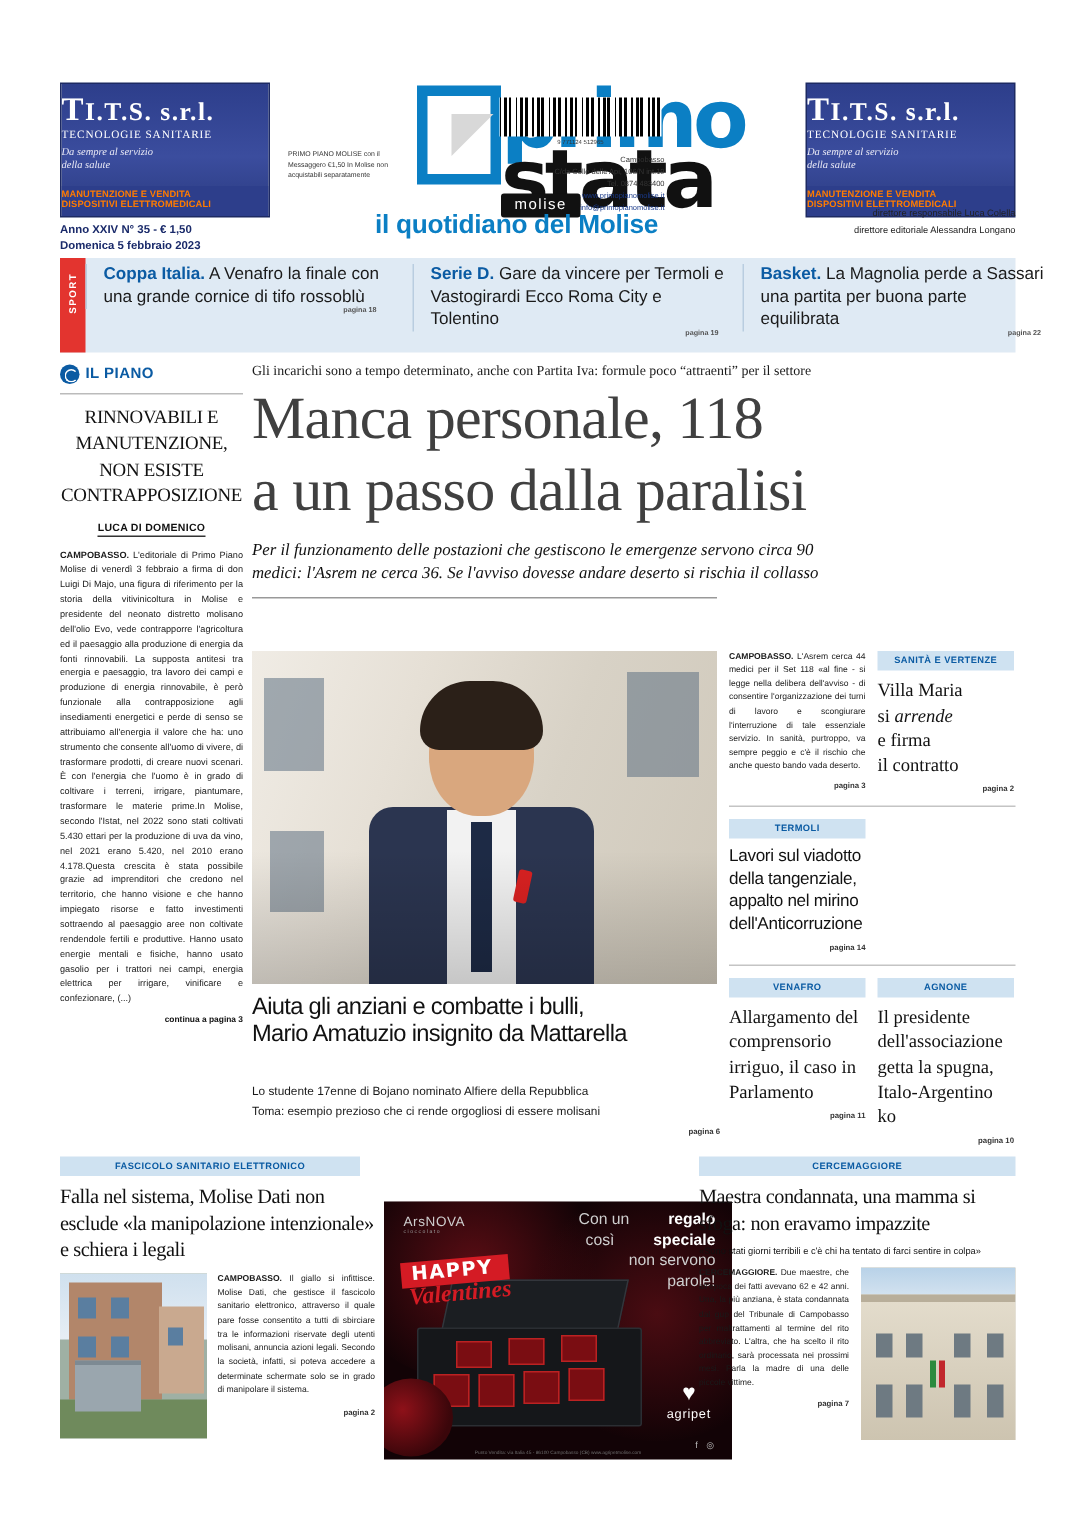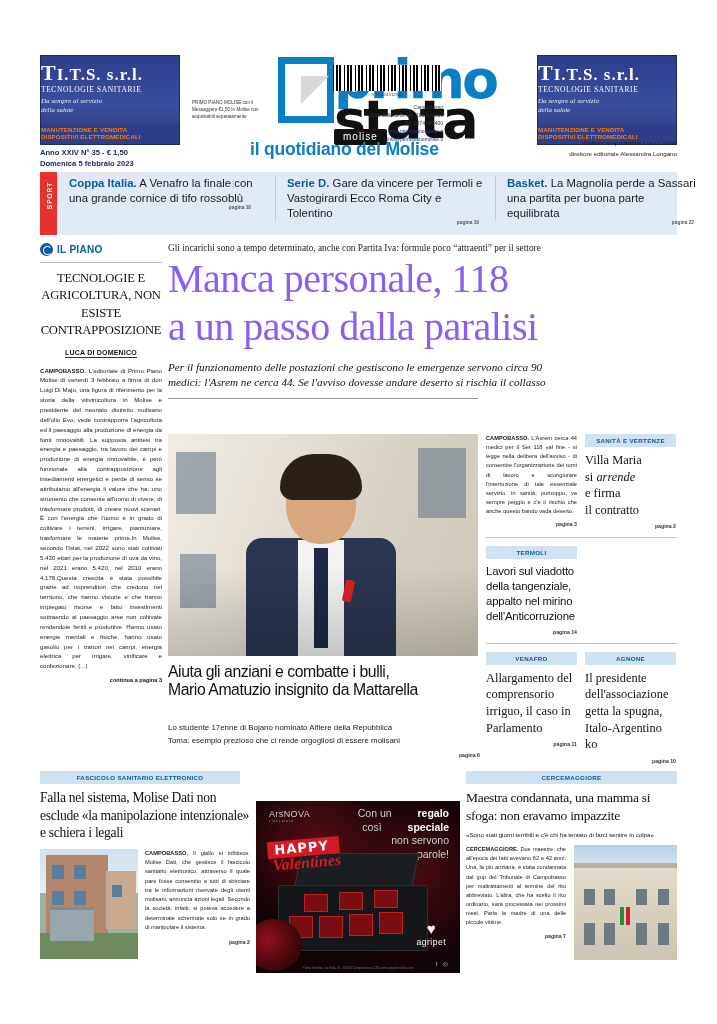--- a/index.html
+++ b/index.html
@@ -85,21 +85,21 @@
   .punto-rule { height:1px; background:#bbb; margin:2px 0 7px;}
   .punto-title { font-family:"Liberation Serif", serif; font-size:12.6px; line-height:1.38; text-align:center; color:#111; letter-spacing:-.2px;}
   .punto-author { margin-top:9px; font-size:7px; font-weight:bold; color:#111; border-bottom:1px solid #333; display:inline-block; padding-bottom:1px; letter-spacing:.2px;}
   .punto-body { margin-top:7px; font-size:6.1px; line-height:1.62; text-align:justify; color:#1a1a1a; }
   .punto-body b { font-weight:bold; }
   .punto-cont { margin-top:6px; text-align:right; font-size:5.6px; font-weight:bold; color:#111; }
 
   
   .main-col { position:absolute; left:168px; top:243px; width:310px; }
   .main-kicker { font-family:"Liberation Serif", serif; font-size:9.3px; color:#1a1a1a; white-space:nowrap; }
-  .main-head { font-family:"Liberation Serif", serif; font-size:40px; line-height:1.07; color:#8b5cf6; margin-top:5px; letter-spacing:-.5px; white-space:nowrap;}
+  .main-head { font-family:"Liberation Serif", serif; font-size:40px; line-height:1.07; color:#404040; margin-top:5px; letter-spacing:-.5px; white-space:nowrap;}
   .main-sub { font-family:"Liberation Serif", serif; font-style:italic; font-size:11.2px; line-height:1.34; margin-top:11px; color:#111; white-space:nowrap;}
   .main-rule { height:1px; background:#999; margin-top:8px; width:310px;}
 
   .photo-main { position:absolute; left:168px; top:434px; width:310px; height:222px; overflow:hidden; background:#2f3d4a; }
   .ph-wall { position:absolute; left:0; top:0; width:100%; height:100%;
      background:linear-gradient(110deg,#f0ece5 0%,#e6e0d6 30%,#d8d2c6 60%,#cfc8ba 100%);}
   .ph-win { position:absolute; background:#5f7183; opacity:.55; }
   .ph-person { position:absolute; left:78px; top:26px; width:150px; height:196px; }
   .ph-head { position:absolute; left:40px; top:0px; width:70px; height:84px; border-radius:50% 50% 46% 46%; background:#d9a77e; }
   .ph-hair { position:absolute; left:34px; top:-6px; width:82px; height:46px; border-radius:42px 42px 16px 16px; background:#2b2018; }
@@ -139,21 +139,21 @@
   .bp-build { position:absolute; left:6px; top:6px; width:62px; height:78px; background:#b2866a; }
   .bp-build2 { position:absolute; left:66px; top:22px; width:30px; height:58px; background:#c9a98f;}
   .bp-win { position:absolute; background:#5a7ea0; }
   .bp-ground { position:absolute; left:0; bottom:0; width:100%; height:26px; background:#6f8a5c;}
   .bp-canopy { position:absolute; left:10px; bottom:18px; width:44px; height:34px; background:#9aa6ae; border-top:3px solid #7d8a93;}
   .bl-text { flex:1; font-size:5.7px; line-height:1.62; text-align:justify; color:#1a1a1a;}
   .bl-text b { font-weight:bold; }
   .bl-pg { text-align:right; font-size:5.2px; font-weight:bold; color:#333; margin-top:6px;}
 
   
-  .ad { position:absolute; left:256px; top:801px; width:204px; height:172px; background:#120306; overflow:hidden; }
+  .ad { position:absolute; left:256px; top:801px; width:232px; height:172px; background:#120306; overflow:hidden; }
   .ad-glow { position:absolute; left:-30px; top:-30px; width:180px; height:150px; border-radius:50%;
              background:radial-gradient(circle,#5a0d14 0%, rgba(18,3,6,0) 70%); }
   .ad-glow2 { position:absolute; right:-40px; top:-10px; width:180px; height:170px; border-radius:50%;
              background:radial-gradient(circle,#4a0c12 0%, rgba(18,3,6,0) 70%); }
   .ad-brand { position:absolute; left:13px; top:8px; color:#cfcfcf; font-size:9px; letter-spacing:.4px;}
   .ad-brand small { display:block; font-size:3.4px; letter-spacing:1px; color:#9a9a9a;}
   .ad-copy { position:absolute; right:11px; top:6px; text-align:right; color:#cfcfcf; font-size:10.5px; line-height:1.3;}
   .ad-copy b { color:#fff;padding-left:23px; }
   .ad-stamp { position:absolute; left:12px; top:38px; transform:rotate(-5deg); }
   .ad-happy { background:#d41b24; color:#fff; font-size:13px; font-weight:bold; letter-spacing:1px; padding:1px 7px; font-family:"DejaVu Sans", sans-serif;}
@@ -278,32 +278,32 @@
       <div class="pg">pagina 22</div>
     </div>
   </div>
 
   <div class="punto-col">
     <div class="punto-head">
       <div class="punto-dot"></div>
       <div class="lbl">IL PIANO</div>
     </div>
     <div class="punto-rule"></div>
-    <div class="punto-title">TECNOLOGIE E AGRICOLTURA, NON ESISTE CONTRAPPOSIZIONE</div>
+    <div class="punto-title">RINNOVABILI E MANUTENZIONE, NON ESISTE CONTRAPPOSIZIONE</div>
     <div style="text-align:center"><div class="punto-author">LUCA DI DOMENICO</div></div>
     <div class="punto-body"><b>CAMPOBASSO.</b><span> L'editoriale di Primo Piano Molise di venerdì 3 febbraio a firma di don Luigi Di Majo, una figura di riferimento per la storia della vitivinicoltura in Molise e presidente del neonato distretto molisano dell'olio Evo, vede contrapporre l'agricoltura ed il paesaggio alla produzione di energia da fonti rinnovabili. La supposta antitesi tra energia e paesaggio, tra lavoro dei campi e produzione di energia rinnovabile, è però funzionale alla contrapposizione agli insediamenti energetici e perde di senso se attribuiamo all'energia il valore che ha: uno strumento che consente all'uomo di vivere, di trasformare prodotti, di creare nuovi scenari. È con l'energia che l'uomo è in grado di coltivare i terreni, irrigare, piantumare, trasformare le materie prime.In Molise, secondo l'Istat, nel 2022 sono stati coltivati 5.430 ettari per la produzione di uva da vino, nel 2021 erano 5.420, nel 2010 erano 4.178.Questa crescita è stata possibile grazie ad imprenditori che credono nel territorio, che hanno visione e che hanno impiegato risorse e fatto investimenti sottraendo al paesaggio aree non coltivate rendendole fertili e produttive. Hanno usato energie mentali e fisiche, hanno usato gasolio per i trattori nei campi, energia elettrica per irrigare, vinificare e confezionare, (...)</span></div>
     <div class="punto-cont">continua a pagina 3</div>
   </div>
 
   <div class="main-col">
     <div class="main-kicker">Gli incarichi sono a tempo determinato, anche con Partita Iva: formule poco “attraenti” per il settore</div>
     <div class="main-head">Manca personale, 118</div>
     <div class="main-head">a un passo dalla paralisi</div>
     <div class="main-sub">Per il funzionamento delle postazioni che gestiscono le emergenze servono circa 90</div>
-    <div class="main-sub" style="margin-top:0">medici: l'Asrem ne cerca 44. Se l'avviso dovesse andare deserto si rischia il collasso</div>
+    <div class="main-sub" style="margin-top:0">medici: l'Asrem ne cerca 36. Se l'avviso dovesse andare deserto si rischia il collasso</div>
     <div class="main-rule"></div>
   </div>
 
   <div class="photo-main">
     <div class="ph-wall"></div>
     <div class="ph-win" style="left:8px;top:18px;width:40px;height:62px;"></div>
     <div class="ph-win" style="left:250px;top:14px;width:48px;height:70px;"></div>
     <div class="ph-win" style="left:12px;top:120px;width:36px;height:54px;"></div>
     <div class="ph-person">
       <div class="ph-body"></div>

